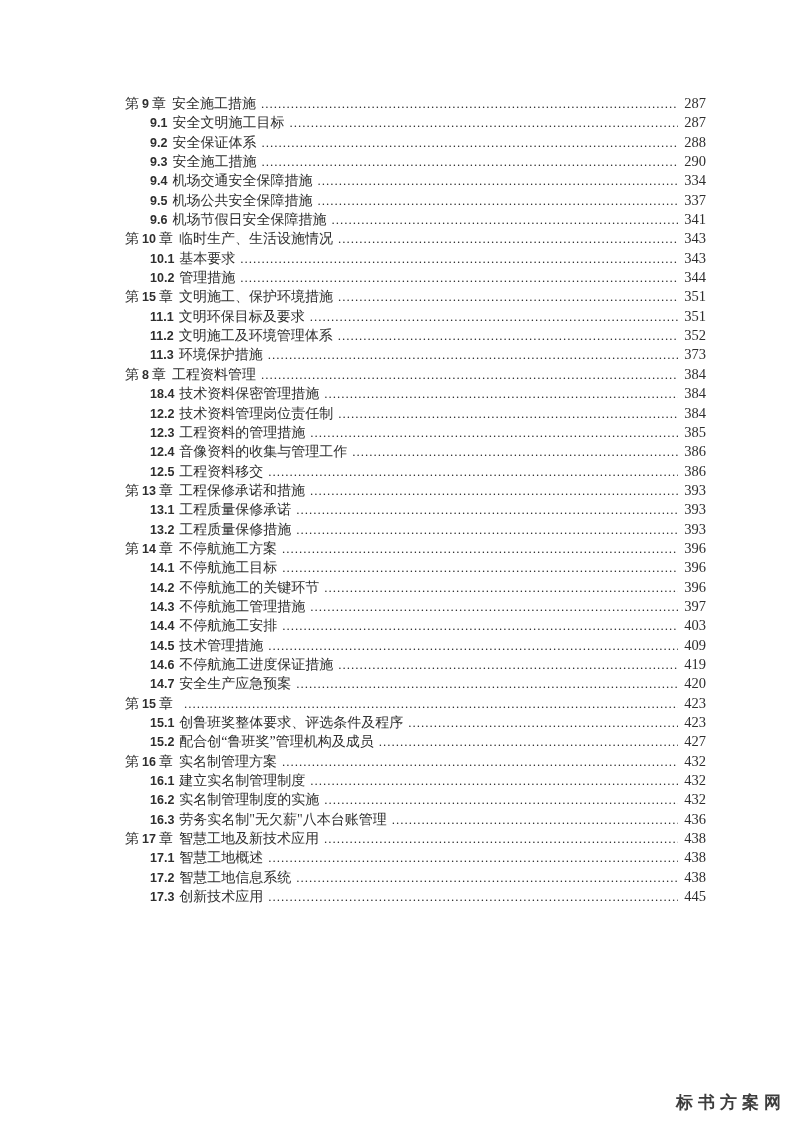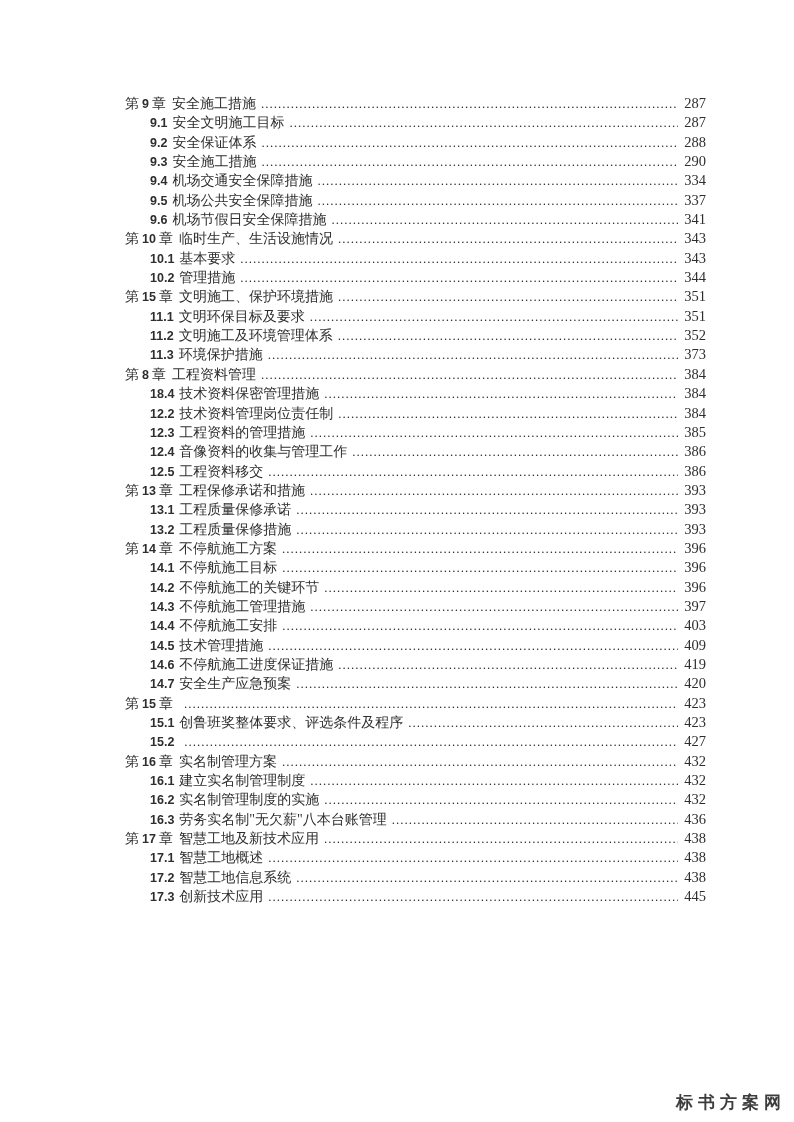--- a/index.html
+++ b/index.html
@@ -293,20 +293,21 @@
       <span class="page-num">423</span>
     </div>
     <div class="toc-row section">
       <span class="num">15.1</span>
       <span class="cjk title">创鲁班奖整体要求、评选条件及程序</span>
       <span class="leader">............................................................................................................................................................................................................................................................................................................</span>
       <span class="page-num">423</span>
     </div>
     <div class="toc-row section">
       <span class="num">15.2</span>
+      <span class="cjk title">配合创“鲁班奖”管理机构及成员</span>
       <span class="leader">............................................................................................................................................................................................................................................................................................................</span>
       <span class="page-num">427</span>
     </div>
     <div class="toc-row chapter">
       <span class="cjk pre">第</span>
       <span class="num">16</span>
       <span class="cjk post">章</span>
       <span class="cjk title">实名制管理方案</span>
       <span class="leader">............................................................................................................................................................................................................................................................................................................</span>
       <span class="page-num">432</span>

